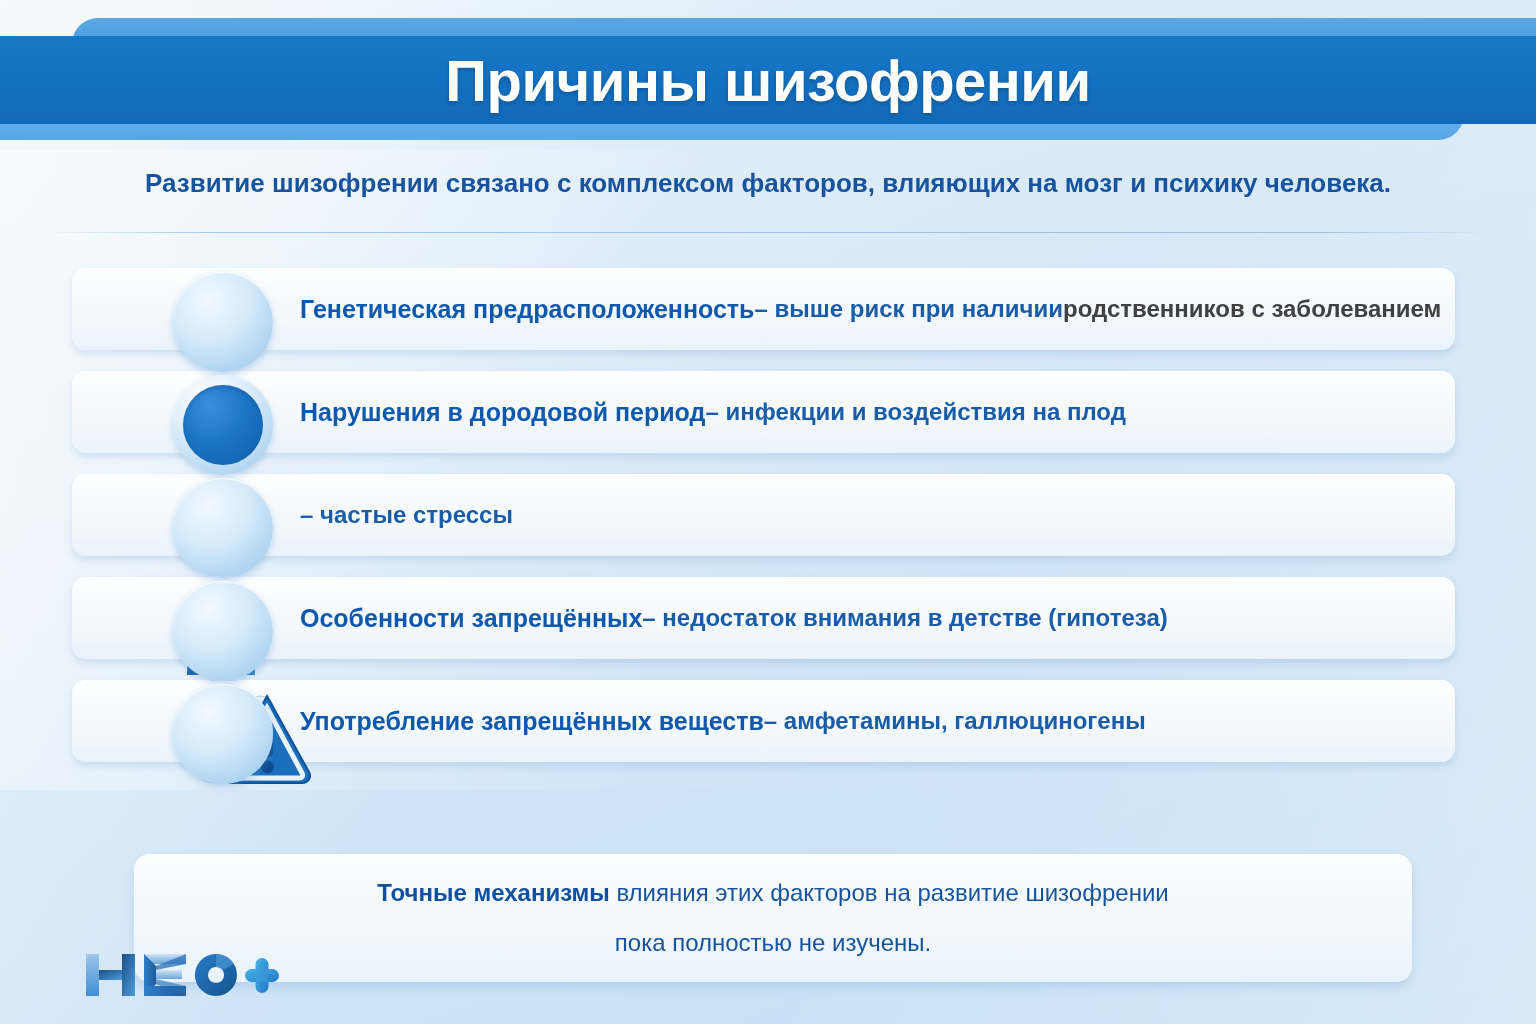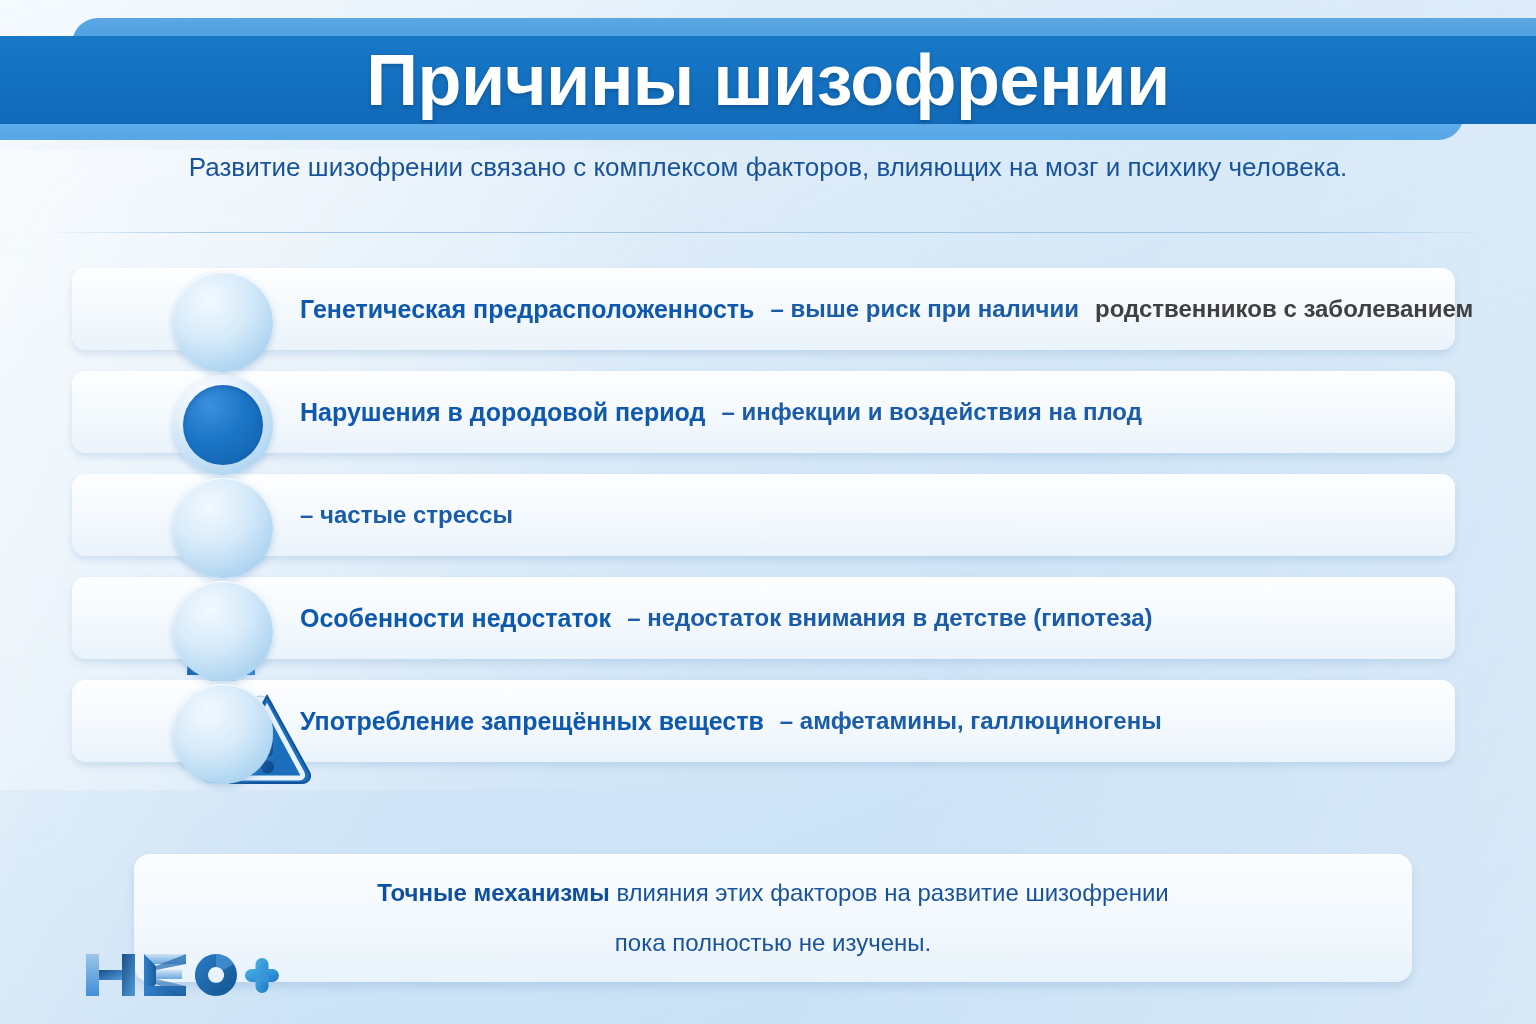--- a/index.html
+++ b/index.html
@@ -63,36 +63,36 @@
   }
   .header-title {
     position: absolute;
     left: 0; top: 18px;
     width: 100%;
     height: 88px;
     display: flex;
     align-items: center;
     justify-content: center;
     color: #ffffff;
-    font-size: 72px;
+    font-size: 58px;
     font-weight: bold;
     letter-spacing: -0.5px;
     text-shadow: 0 2px 4px rgba(0,0,0,0.22);
     white-space: nowrap;
   }
 
   
   .subtitle {
     position: absolute;
-    left: 0; top: 152px;
+    left: 0; top: 168px;
     width: 100%;
     text-align: center;
     color: #18539d;
     font-size: 26px;
-    font-weight: normal;
+    font-weight: bold;
     white-space: nowrap;
   }
   .divider {
     position: absolute;
     left: 45px; top: 232px;
     width: 1446px;
     height: 1px;
     background: linear-gradient(90deg, rgba(150,196,235,0.0) 0%, rgba(143,190,230,0.85) 12%,
                 rgba(143,190,230,0.85) 88%, rgba(150,196,235,0.0) 100%);
   }
@@ -126,21 +126,20 @@
   .row-text {
     position: absolute;
     left: 300px; top: 0;
     height: 82px;
     display: flex;
     align-items: center;
     z-index: 4;
     font-size: 24px;
     color: #1a5ca8;
     white-space: nowrap;
-    gap: 16px;
   }
   .row-text .lead {
     font-weight: bold;
     color: #0e58ad;
     font-size: 25px;
   }
   .row-text .rest {
     font-weight: bold;
     color: #1a5ca8;
   }
@@ -325,21 +324,21 @@
         <ellipse cx="60" cy="76" rx="13" ry="14" fill="#e3eff9"></ellipse>
         <path d="M46 110 C 46 94, 52 86, 60 86 C 68 86, 74 94, 74 110 Z" fill="#cfe2f3"></path>
         <g fill="#6e9ec9">
           <circle cx="55" cy="76" r="1.8"></circle>
           <circle cx="65" cy="76" r="1.8"></circle>
           <ellipse cx="60" cy="83" rx="3.2" ry="2.2"></ellipse>
         </g>
       </svg>
     </div>
     <div class="row-text">
-      <span class="lead">Особенности недостаток</span>
+      <span class="lead">Особенности запрещённых</span>
       <span class="rest"> – недостаток внимания в детстве (гипотеза)</span>
       <span class="emph"></span>
     </div>
   </div>
 
   <div class="row">
     <div class="row-card"></div>
     <div class="row-badge">
       <div class="badge-circle badge-light"></div>
       <svg width="150" height="120" viewBox="0 0 150 120">

